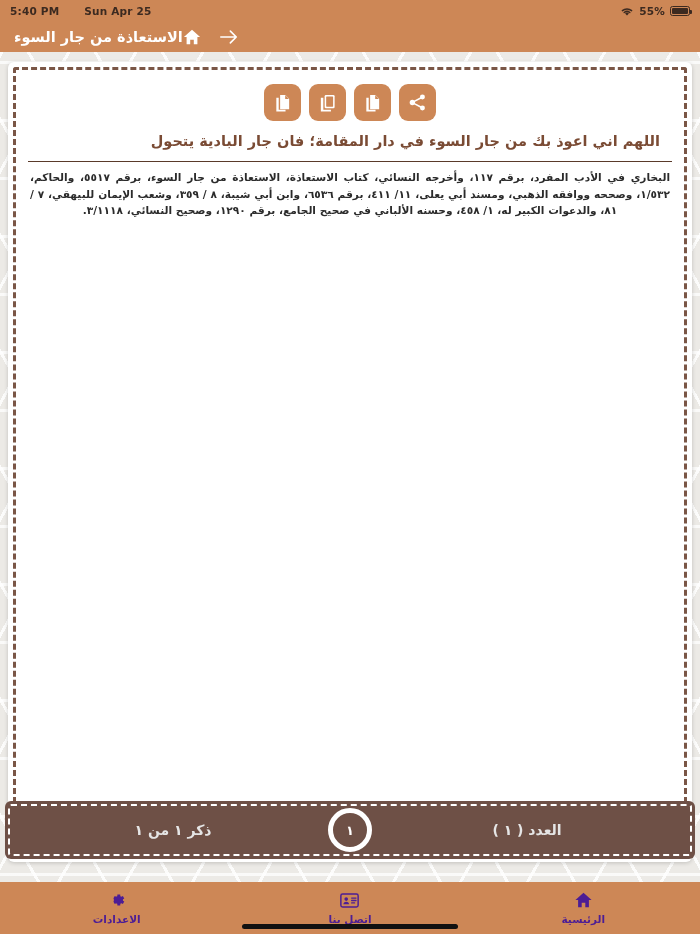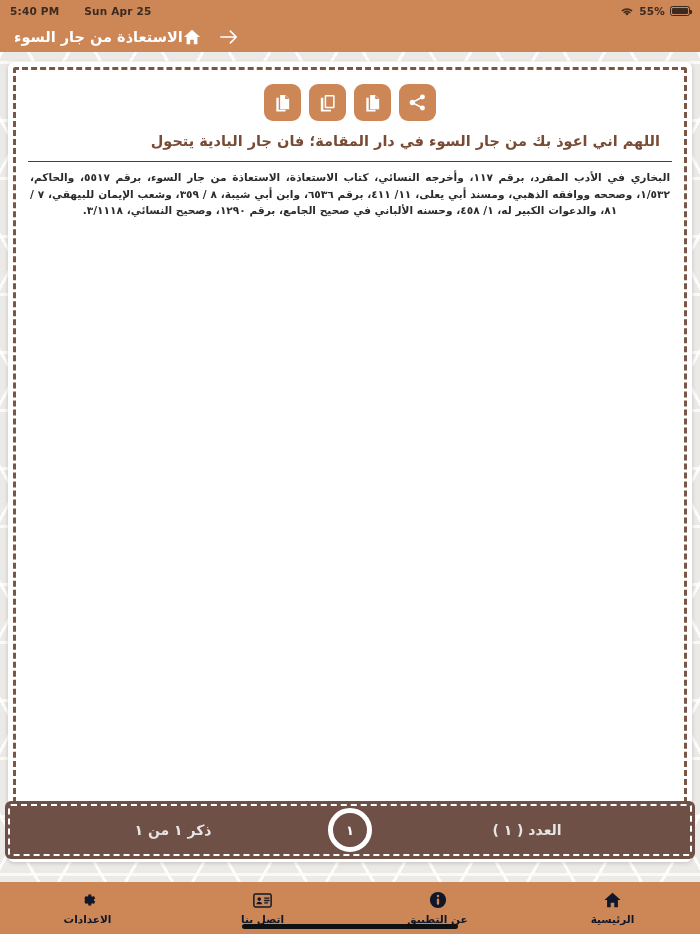--- a/index.html
+++ b/index.html
@@ -180,21 +180,21 @@
     display: flex;
     z-index: 6;
     direction: ltr;
   }
   .tab-item {
     flex: 1 1 0;
     display: flex; flex-direction: column;
     align-items: center; justify-content: center;
     gap: 4px;
     cursor: pointer;
-    color: #0f172a;
+    color: #4c1d95;
   }
   .tab-item.active { color: #ffffff; }
   .tab-label { font-size: 10.5px; font-weight: bold; }
   .tab-item.active .tab-label { font-size: 11.5px; }
   .tab-item svg { display: block; }
 
   
   #home-indicator {
     position: absolute; bottom: 5px; left: 50%;
     transform: translateX(-50%);
@@ -324,30 +324,20 @@
       <svg width="19" height="17" viewBox="0 0 22 18">
         <rect x="1" y="1.5" width="20" height="15" rx="2" fill="none" stroke="currentColor" stroke-width="1.7"></rect>
         <circle cx="7.2" cy="7.4" r="2.1" fill="currentColor"></circle>
         <path d="M3.8 13.2c.5-1.8 1.9-2.7 3.4-2.7s2.9.9 3.4 2.7z" fill="currentColor"></path>
         <path d="M13.5 6.2h5M13.5 9h5M13.5 11.8h3.4" stroke="currentColor" stroke-width="1.5" stroke-linecap="round"></path>
       </svg>
     </span>
     <span class="tab-label">اتصل بنا</span>
   </div>
 
-  <div class="tab-item">
-    <span>
-      <svg width="18" height="18" viewBox="0 0 20 20">
-        <circle cx="10" cy="10" r="9" fill="currentColor"></circle>
-        <circle cx="10" cy="5.6" r="1.4" fill="#cd8756"></circle>
-        <rect x="8.7" y="8.3" width="2.6" height="7" rx="1.2" fill="#cd8756"></rect>
-      </svg>
-    </span>
-    <span class="tab-label">عن التطبيق</span>
-  </div>
 
 
   <div class="tab-item">
     <span>
       <svg width="19" height="18" viewBox="0 0 20 20">
         <path d="M10 2 L19 10 H16 V18 H12 V13 H8 V18 H4 V10 H1 Z" fill="currentColor"></path>
       </svg>
     </span>
     <span class="tab-label">الرئيسية</span>
   </div>

